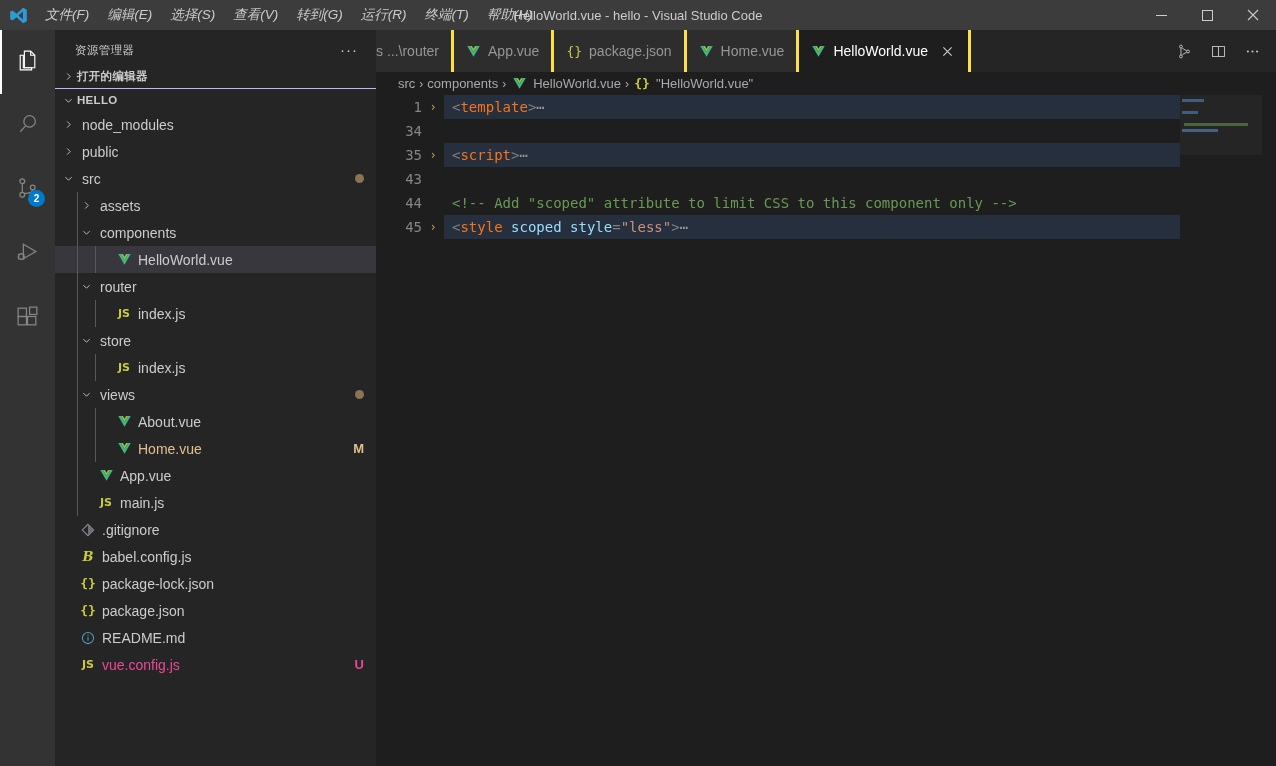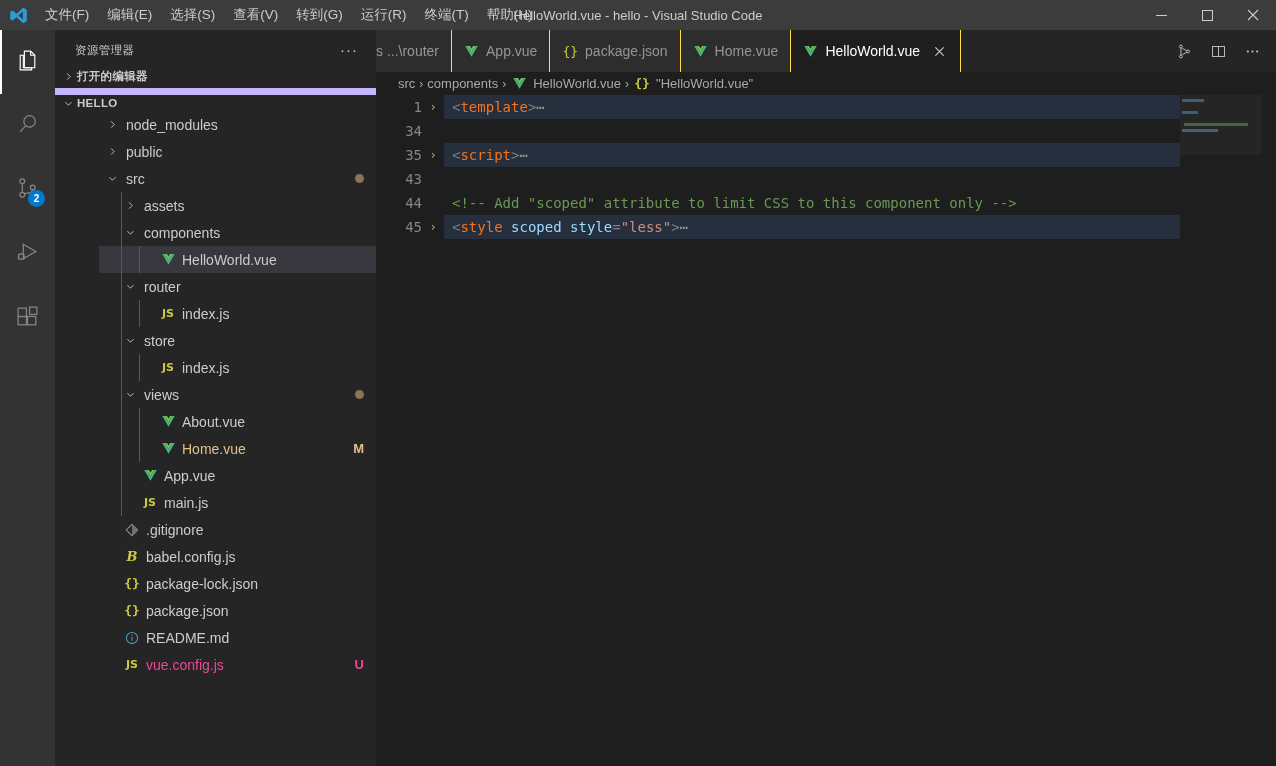--- a/index.html
+++ b/index.html
@@ -24,21 +24,21 @@
     background: #3c3c3c;
     display: flex; align-items: center;
     position: relative;
     color: #cccccc;
     font-size: 13px;
   }
   .vscode-logo {
     width: 36px; height: 30px;
     display: flex; align-items: center; justify-content: center;
   }
-  .menu { display: flex; align-items: flex-end; height: 30px; }
+  .menu { display: flex; align-items: flex-end; height: 30px; font-style: italic; }
   .menu-item {
     padding: 0 9px; height: 30px;
     display: flex; align-items: center;
     font-size: 13.5px; color: #cccccc;
     cursor: default; white-space: nowrap;
   }
   .window-title {
     position: absolute; left: 0; right: 0;
     text-align: center;
     font-size: 13px; color: #cccccc;
@@ -103,28 +103,28 @@
     font-size: 15px; letter-spacing: 1px;
     padding: 0 8px; line-height: 10px;
   }
   .section-header {
     height: 23px; min-height: 23px;
     display: flex; align-items: center;
     padding-left: 5px;
     font-size: 11.5px; font-weight: bold;
     color: #cccccc; letter-spacing: .3px;
   }
-  .section-header.bordered { border-top: 7px solid #c4b5fd; }
+  .section-header.bordered { border-top: 1px solid #c4b5fd; }
   .twisty {
     width: 17px; min-width: 17px; text-align: center;
     color: #cccccc; font-size: 12px; line-height: 1;
     display: inline-flex; align-items: center; justify-content: center;
   }
 
-  .tree { flex: 1; overflow: hidden; margin-left: 44px; }
+  .tree { flex: 1; overflow: hidden; }
   .row {
     height: 27px;
     display: flex; align-items: center;
     font-size: 14px; color: #cccccc;
     position: relative;
     white-space: nowrap;
     padding-right: 12px;
   }
   .row.selected {
     background: #37373d;
@@ -169,21 +169,21 @@
     background: #252526;
     display: flex; align-items: stretch;
     overflow: hidden;
   }
   .tab {
     display: flex; align-items: center;
     padding: 16px 12px;
     background: #2d2d2d;
     color: #969696;
     font-size: 14px;
-    border-right: 1px solid #fde047;
+    border-right: 3px solid #fde047;
     position: relative;
     white-space: nowrap;
     max-width: 240px;
   }
   .tab.partial { justify-content: flex-end; padding-left: 0; }
   .tab.active {
     background: #1e1e1e; color: #ffffff;
   }
   .tab .tab-icon { margin-right: 7px; display: inline-flex; }
   .tab .close {

